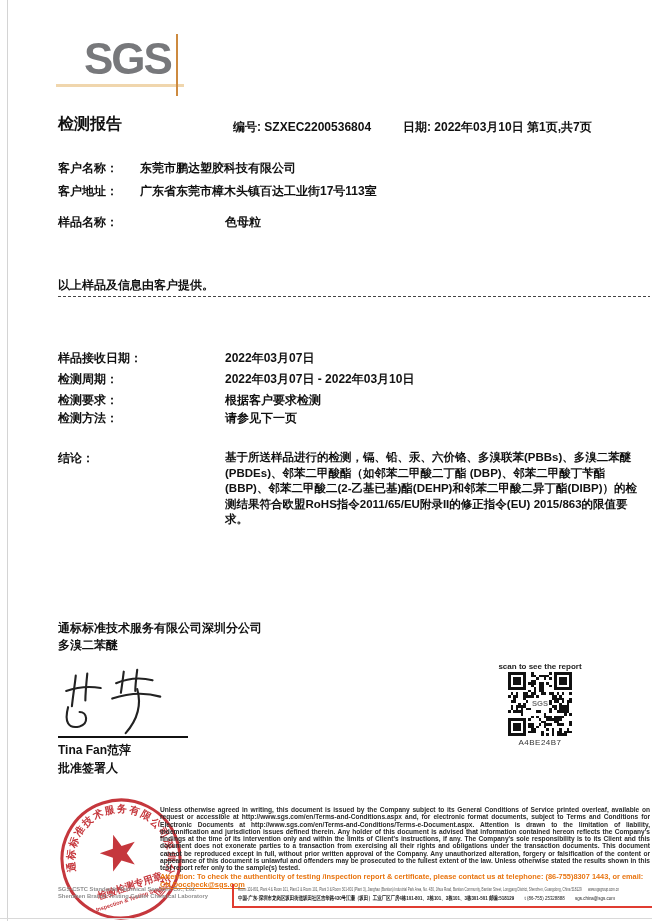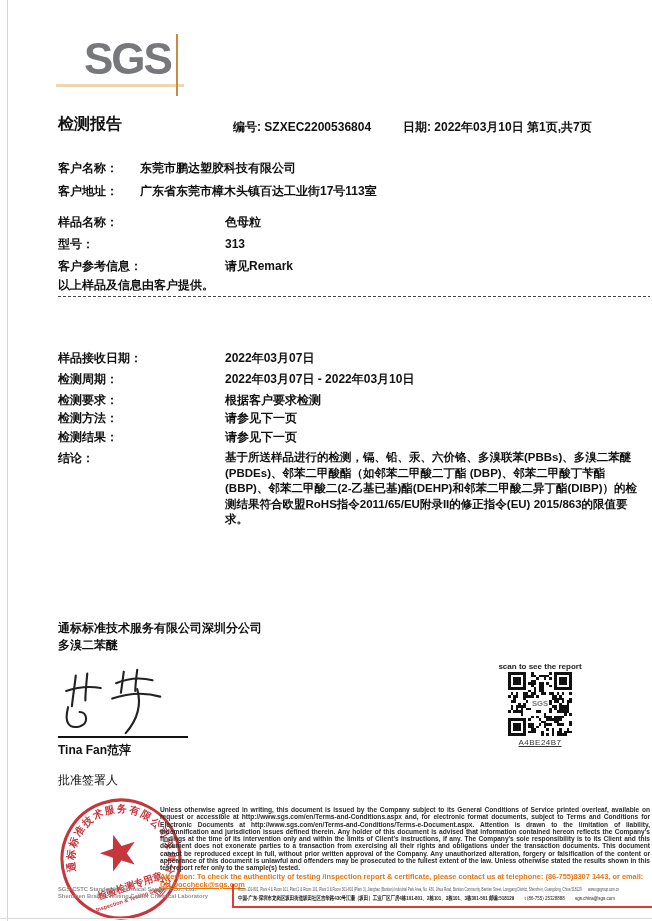--- a/index.html
+++ b/index.html
@@ -33,26 +33,26 @@
 
   .conc-label { left:58px; top:450px; font-size:12px; font-weight:600; }
   .conc-text { left:225px; top:450px; width:418px; font-size:11.5px; font-weight:600; line-height:15.6px; }
 
   
   .sig-company { left:58px; top:620px; font-size:12px; font-weight:600; }
   .sig-auth { left:58px; top:637px; font-size:12px; font-weight:600; }
   .sig-svg { left:58px; top:664px; }
   .sig-line { left:58px; top:736px; width:130px; height:1.5px; background:#111; }
   .sig-name { left:58px; top:742px; font-size:12px; font-weight:600; }
-  .sig-role { left:58px; top:760px; font-size:12px; font-weight:400;margin-top:12px; }
+  .sig-role { left:58px; top:760px; font-size:12px; font-weight:700; }
 
   
   .qr-caption { left:488px; top:662px; width:104px; font-size:8px; font-weight:600; text-align:center; color:#222; }
   .qr-box { left:508px; top:672px; width:64px; height:64px; }
-  .qr-code-label { left:488px; top:738px; width:104px; font-size:8px; text-align:center; color:#333; letter-spacing:.5px;text-decoration:underline; }
+  .qr-code-label { left:488px; top:738px; width:104px; font-size:8px; text-align:center; color:#333; letter-spacing:.5px; }
 
   
   .stamp { left:58px; top:796px; width:126px; height:126px; transform:rotate(-18deg); opacity:.92; }
 
   
   .disclaimer { left:160px; top:806px; width:490px; font-size:6.6px; line-height:7.3px; font-weight:600; color:#2b2b2b; text-align:justify; }
   .attention { left:160px; top:873px; width:490px; font-size:7.4px; line-height:8px; font-weight:700; color:#e87511; }
   .attention .mail { text-decoration:underline; }
   .company-en { left:58px; top:886px; width:176px; font-size:5.8px; line-height:6.8px; font-weight:600; color:#8f8f8f; }
   .vline-red { left:232px; top:884px; width:1.5px; height:24px; background:#e03c31; }
@@ -82,44 +82,35 @@
   <div class="abs row client" style="top:160px">
     <span class="lab">客户名称：</span><span>东莞市鹏达塑胶科技有限公司</span>
   </div>
   <div class="abs row client" style="top:183px">
     <span class="lab">客户地址：</span><span>广东省东莞市樟木头镇百达工业街17号113室</span>
   </div>
 
   <div class="abs row wide" style="top:214px">
     <span class="lab">样品名称：</span><span>色母粒</span>
   </div>
-  <div class="abs row wide" style="top:236px">
-    <span class="lab">型号：</span><span>313</span>
-  </div>
-  <div class="abs row wide" style="top:258px">
-    <span class="lab">客户参考信息：</span><span>请见Remark</span>
-  </div>
   <div class="abs note">以上样品及信息由客户提供。</div>
 
   <div class="abs dashsep"></div>
 
   <div class="abs row wide" style="top:350px">
     <span class="lab">样品接收日期：</span><span>2022年03月07日</span>
   </div>
   <div class="abs row wide" style="top:371px">
     <span class="lab">检测周期：</span><span>2022年03月07日 - 2022年03月10日</span>
   </div>
   <div class="abs row wide" style="top:410px">
     <span class="lab">检测方法：</span><span>请参见下一页</span>
   </div>
   <div class="abs row wide" style="top:392px">
     <span class="lab">检测要求：</span><span>根据客户要求检测</span>
-  </div>
-  <div class="abs row wide" style="top:429px">
-    <span class="lab">检测结果：</span><span>请参见下一页</span>
   </div>
 
   <div class="abs conc-label">结论：</div>
   <div class="abs conc-text">基于所送样品进行的检测，镉、铅、汞、六价铬、多溴联苯(PBBs)、多溴二苯醚(PBDEs)、邻苯二甲酸酯（如邻苯二甲酸二丁酯 (DBP)、邻苯二甲酸丁苄酯(BBP)、邻苯二甲酸二(2-乙基已基)酯(DEHP)和邻苯二甲酸二异丁酯(DIBP)）的检测结果符合欧盟RoHS指令2011/65/EU附录II的修正指令(EU) 2015/863的限值要求。</div>
 
   <div class="abs sig-company">通标标准技术服务有限公司深圳分公司</div>
   <div class="abs sig-auth">多溴二苯醚</div>
   <svg class="abs sig-svg" width="120" height="72" viewBox="0 0 120 75">
     <g fill="none" stroke="#222" stroke-width="2.2" stroke-linecap="round">
       <path d="M6,28 C18,24 30,23 42,25"></path>

